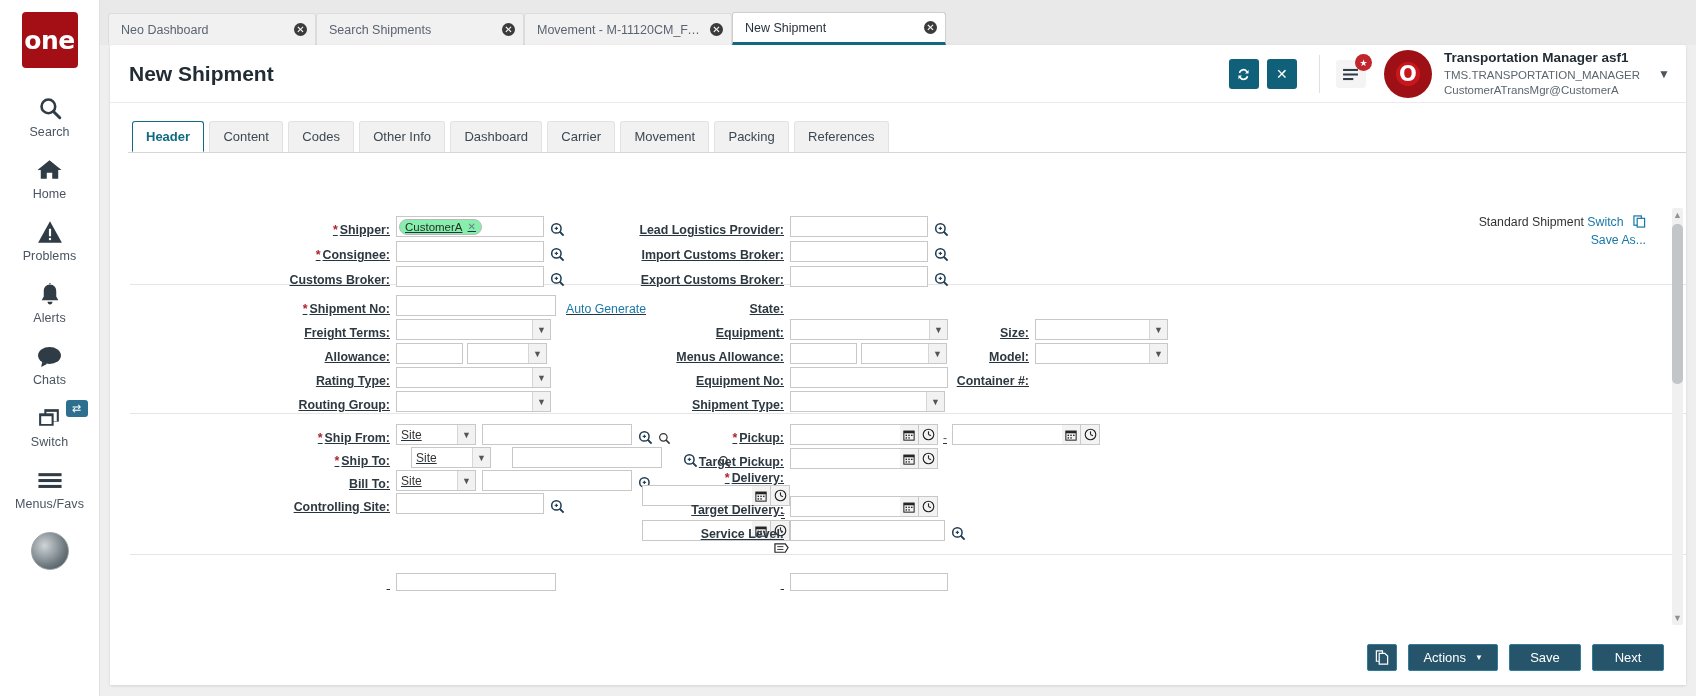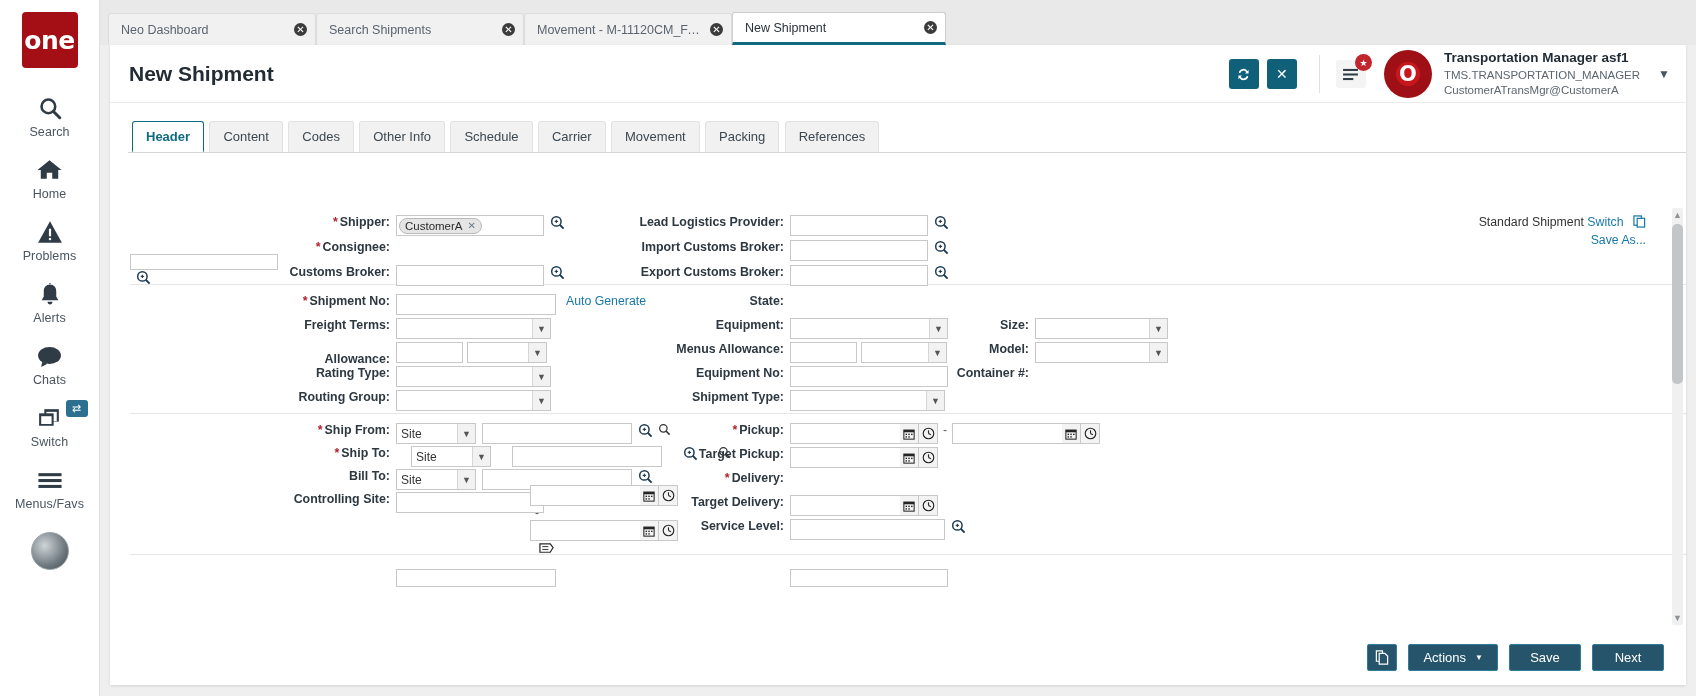--- a/index.html
+++ b/index.html
@@ -152,21 +152,21 @@
     position: absolute; left: 0; top: 16px; width: 11px; height: 160px;
     background: #c2c6c9; border-radius: 5px;
   }
   .scrollbar .arrow { position:absolute; left:0; width:11px; height:14px; color:#8c9296; font-size:9px; text-align:center; line-height:14px; }
   .scrollbar .arrow.up { top: 0; }
   .scrollbar .arrow.dn { bottom: 0; }
 
   
   .section { position: relative; border-bottom: 1px solid #e6e6e6; }
   .section.last { border-bottom: none; }
-  .row { position: absolute; display: flex; align-items: flex-start; height: 22px; }
+  .row { position: absolute; display: flex; align-items: flex-end; height: 22px; text-decoration: underline; }
   .lab {
     text-align: right; font-size: 12.4px; color: #2d3840; font-weight: 700;
     padding-right: 6px; white-space: nowrap;
   }
   .lab .req { color: #b0232b; font-weight: 700; margin-right: 2px; }
   .txt {
     height: 21px; border: 1px solid #c8c8c8; background: #fff;
     font-family: "Liberation Sans", sans-serif; font-size: 12px; color: #333;
     padding: 0 4px; outline: none;
   }
@@ -352,21 +352,21 @@
         </div>
         <div class="caretbox">▼</div>
       </div>
     </div>
 
     <div class="ftabs">
       <span class="ftab active">Header</span>
       <span class="ftab">Content</span>
       <span class="ftab">Codes</span>
       <span class="ftab">Other Info</span>
-      <span class="ftab">Schedule</span>
+      <span class="ftab">Dashboard</span>
       <span class="ftab">Carrier</span>
       <span class="ftab">Movement</span>
       <span class="ftab">Packing</span>
       <span class="ftab">References</span>
     </div>
 
     <div class="scrollwrap">
       <div class="formarea">
 
         <div class="stdship">
@@ -381,35 +381,35 @@
             </span>
           </div>
           <div><a>Save As...</a></div>
         </div>
 
         <div class="section" style="height:79px;">
 
           <div class="row" style="left:0; top:9px;">
             <span class="lab" style="width:266px;"><span class="req">*</span><span>Shipper:</span></span>
             <span class="txt" style="width:148px; display:flex; align-items:center; padding:0 2px;">
-              <span style="display:inline-flex;align-items:center;border:1px solid #b9b9b9;border-radius:9px;background:#e5e5e5;padding:0 5px;height:16px;font-size:11.5px;color:#2b2b2b;">
+              <span style="display:inline-flex;align-items:center;border:1px solid #b9b9b9;border-radius:9px;background:#86efac;padding:0 5px;height:16px;font-size:11.5px;color:#2b2b2b;">
                 <span>CustomerA</span>
                 <span style="margin-left:5px;color:#6d7c88;font-size:10px;">✕</span>
               </span>
             </span>
             <span class="mag">
               <svg width="15" height="15" viewBox="0 0 16 16">
                   <circle cx="6.8" cy="6.8" r="5" fill="none" stroke="#1f3b52" stroke-width="1.6"></circle>
                   <line x1="5" y1="6.8" x2="8.6" y2="6.8" stroke="#1f3b52" stroke-width="1.2"></line>
                   <line x1="6.8" y1="5" x2="6.8" y2="8.6" stroke="#1f3b52" stroke-width="1.2"></line>
                   <line x1="10.4" y1="10.4" x2="14.5" y2="14.5" stroke="#1f3b52" stroke-width="2"></line>
                 </svg>
             </span>
           </div>
-          <div class="row" style="left:0; top:34px;flex-direction:column;">
+          <div class="row" style="left:0; top:34px;">
             <span class="lab" style="width:266px;"><span class="req">*</span><span>Consignee:</span></span>
             <input class="txt" style="width: 148px;" value="">
             <span class="mag">
               <svg width="15" height="15" viewBox="0 0 16 16">
                   <circle cx="6.8" cy="6.8" r="5" fill="none" stroke="#1f3b52" stroke-width="1.6"></circle>
                   <line x1="5" y1="6.8" x2="8.6" y2="6.8" stroke="#1f3b52" stroke-width="1.2"></line>
                   <line x1="6.8" y1="5" x2="6.8" y2="8.6" stroke="#1f3b52" stroke-width="1.2"></line>
                   <line x1="10.4" y1="10.4" x2="14.5" y2="14.5" stroke="#1f3b52" stroke-width="2"></line>
                 </svg>
             </span>

